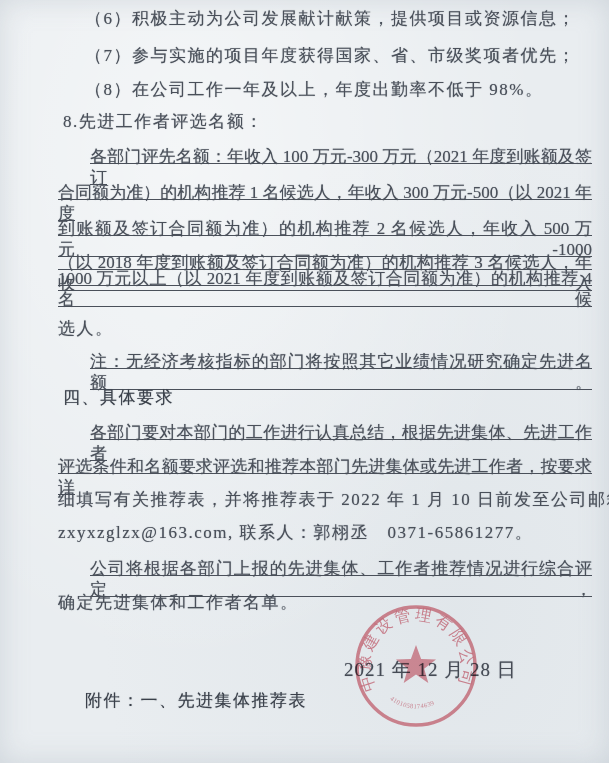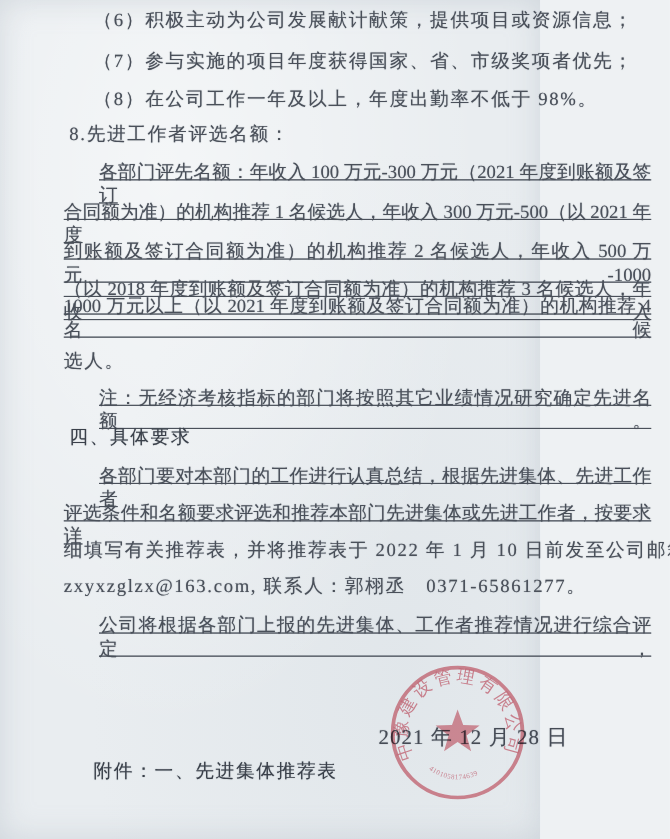--- a/index.html
+++ b/index.html
@@ -5,21 +5,21 @@
 <style>
   html,body{margin:0;padding:0;}
   body{
     width:609px;height:763px;
     background:#eef1f3;
     font-family:"Liberation Serif","DejaVu Serif",serif;
     overflow:hidden;
   }
   .page{
     position:relative;
-    width:491px;height:763px;
+    width:609px;height:763px;
     background:
       radial-gradient(ellipse at 30% 20%, rgba(255,255,255,.5), rgba(255,255,255,0) 60%),
       radial-gradient(ellipse at 75% 80%, rgba(210,218,224,.35), rgba(210,218,224,0) 55%),
       #e9edf0;
     box-shadow:inset 0 0 28px rgba(160,172,182,.35);
   }
   .ln{
     position:absolute;
     font-size:17px;
     line-height:21px;
@@ -82,20 +82,21 @@
   <div class="ln just ind" style="top:351px">注：无经济考核指标的部门将按照其它业绩情况研究确定先进名额。</div>
 
   <div class="ln l63 bold" style="top:387px">四、具体要求</div>
 
   <div class="ln just ind" style="top:422px">各部门要对本部门的工作进行认真总结，根据先进集体、先进工作者</div>
   <div class="ln just" style="top:456px">评选条件和名额要求评选和推荐本部门先进集体或先进工作者，按要求详</div>
   <div class="ln l58" style="top:489px">细填写有关推荐表，并将推荐表于 2022 年 1 月 10 日前发至公司邮箱</div>
   <div class="ln l58" style="top:522px">zxyxzglzx@163.com, 联系人：郭栩丞　0371-65861277。</div>
 
   <div class="ln just ind" style="top:558px">公司将根据各部门上报的先进集体、工作者推荐情况进行综合评定，</div>
+  <div class="ln l58" style="top:592px">确定先进集体和工作者名单。</div>
 
   <div class="date">2021 年 12 月 28 日</div>
 
   <svg class="seal" viewBox="0 0 132 142" aria-hidden="true">
     <defs>
       <path id="arcTop" d="M 26.2 93 A 46 46 0 1 1 105.8 93" fill="none"></path>
       <path id="arcBottom" d="M 39.8 103.5 A 42.5 42.5 0 0 0 92.2 103.5" fill="none"></path>
     </defs>
     <circle cx="66" cy="70" r="59" fill="none" stroke="#d5606f" stroke-width="3.4" stroke-opacity="0.85"></circle>
     <polygon points="66,49 71.1,63 86,63.5 74.2,72.7 78.3,87 66,78.6 53.7,87 57.8,72.7 46,63.5 60.9,63" fill="#d5606f" fill-opacity="0.8"></polygon>

